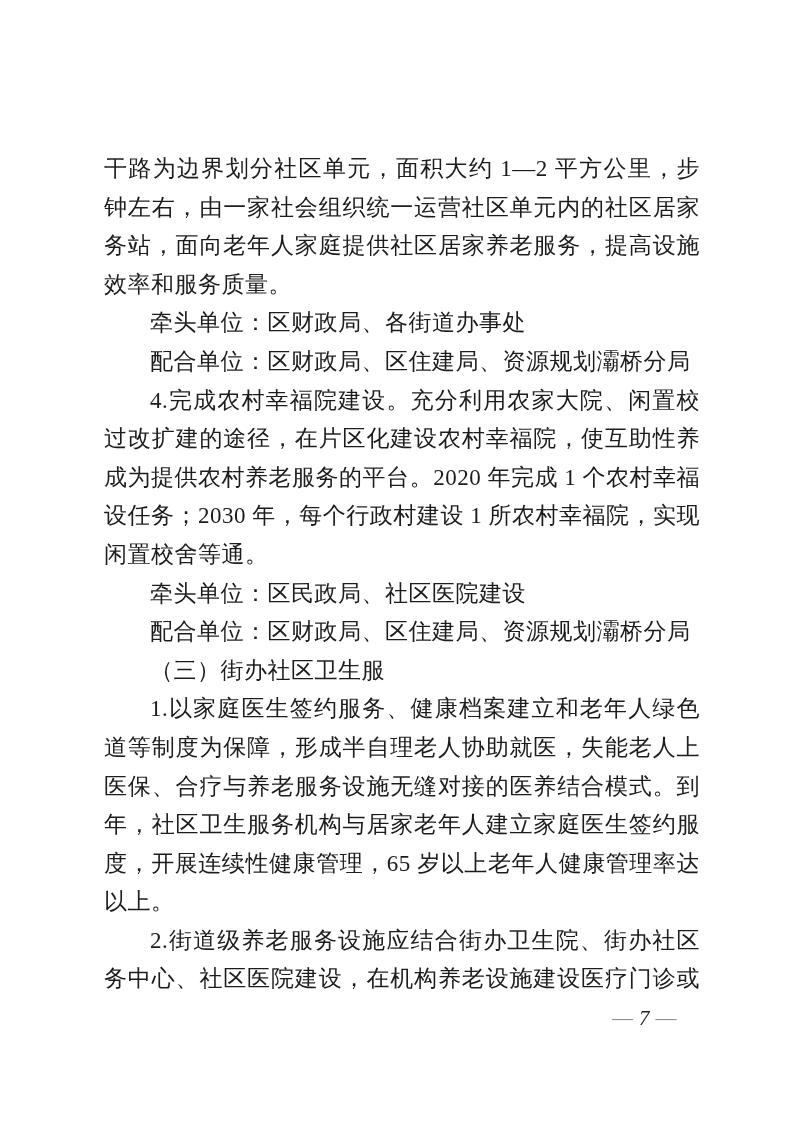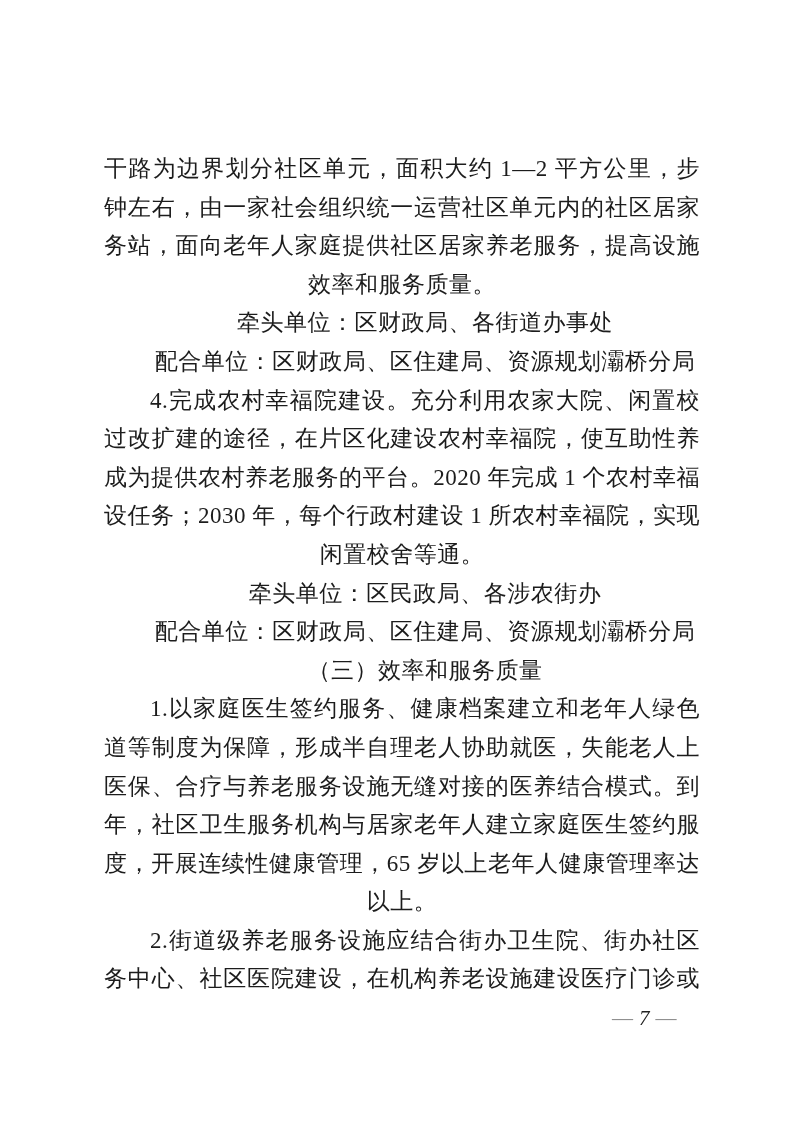--- a/index.html
+++ b/index.html
@@ -24,21 +24,21 @@
     overflow: hidden;
   }
   .line {
     display: block;
     height: 38.6px;
     line-height: 38.6px;
     font-size: 23px;
     letter-spacing: 0.5px;
     white-space: nowrap;
     overflow: hidden;
-    text-align: center;
+    text-align: left;
   }
   .line.fill {
     white-space: normal;
     text-align: justify;
     text-align-last: justify;
     text-justify: inter-character;
   }
   .line.indent {
     text-indent: 2em;
   }
@@ -70,23 +70,23 @@
     <div class="line fill">钟左右，由一家社会组织统一运营社区单元内的社区居家养老服</div>
     <div class="line fill">务站，面向老年人家庭提供社区居家养老服务，提高设施的运营</div>
     <div class="line">效率和服务质量。</div>
     <div class="line indent">牵头单位：区财政局、各街道办事处</div>
     <div class="line indent">配合单位：区财政局、区住建局、资源规划灞桥分局</div>
     <div class="line indent fill">4.完成农村幸福院建设。充分利用农家大院、闲置校舍等通</div>
     <div class="line fill">过改扩建的途径，在片区化建设农村幸福院，使互助性养老机构</div>
     <div class="line fill">成为提供农村养老服务的平台。2020 年完成 1 个农村幸福院建</div>
     <div class="line fill">设任务；2030 年，每个行政村建设 1 所农村幸福院，实现农村</div>
     <div class="line">闲置校舍等通。</div>
-    <div class="line indent">牵头单位：区民政局、各涉农街办</div>
+    <div class="line indent">牵头单位：区民政局、社区医院建设</div>
     <div class="line indent">配合单位：区财政局、区住建局、资源规划灞桥分局</div>
-    <div class="line indent">（三）效率和服务质量</div>
+    <div class="line indent">（三）街办社区卫生服</div>
     <div class="line indent fill">1.以家庭医生签约服务、健康档案建立和老年人绿色就医通</div>
     <div class="line fill">道等制度为保障，形成半自理老人协助就医，失能老人上门就医，</div>
     <div class="line fill">医保、合疗与养老服务设施无缝对接的医养结合模式。到 2021</div>
     <div class="line fill">年，社区卫生服务机构与居家老年人建立家庭医生签约服务制</div>
     <div class="line fill">度，开展连续性健康管理，65 岁以上老年人健康管理率达到 70%</div>
     <div class="line">以上。</div>
     <div class="line indent fill">2.街道级养老服务设施应结合街办卫生院、街办社区卫生服</div>
     <div class="line fill">务中心、社区医院建设，在机构养老设施建设医疗门诊或形成医</div>
   </div>
 

